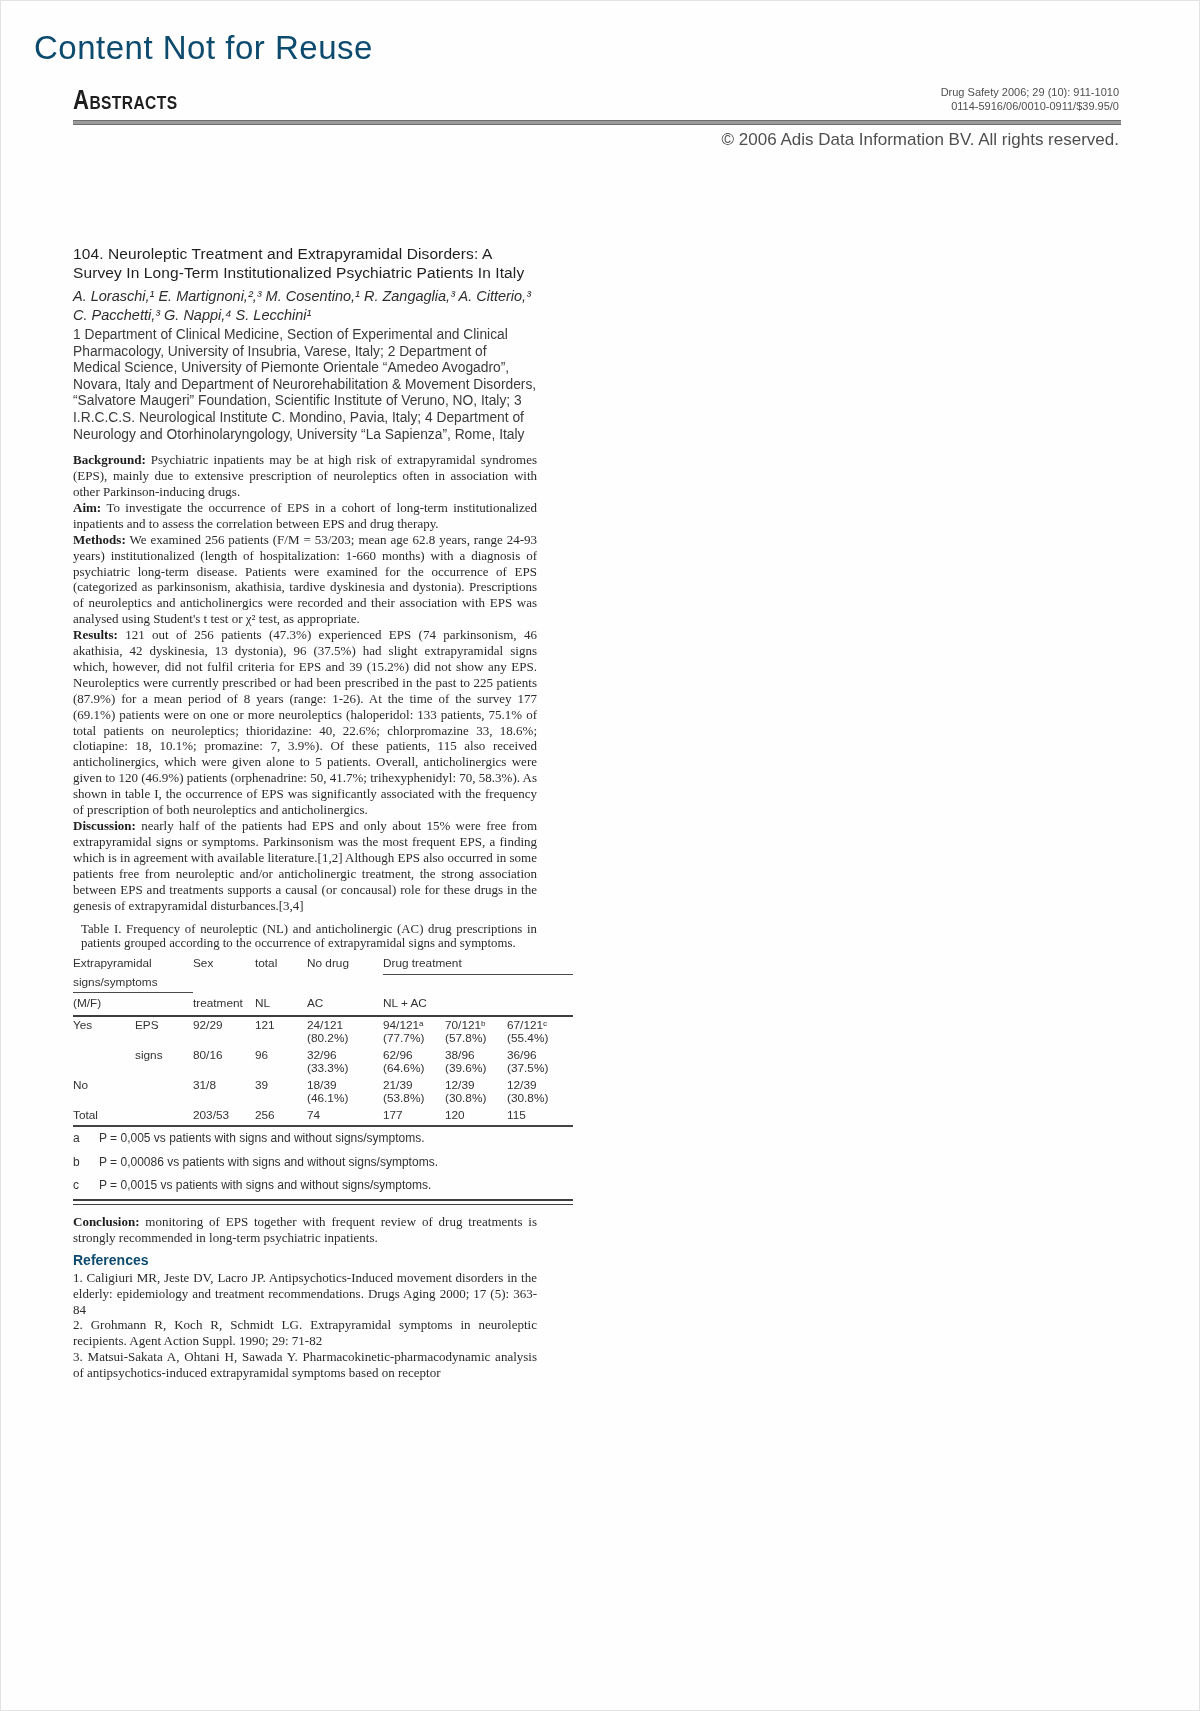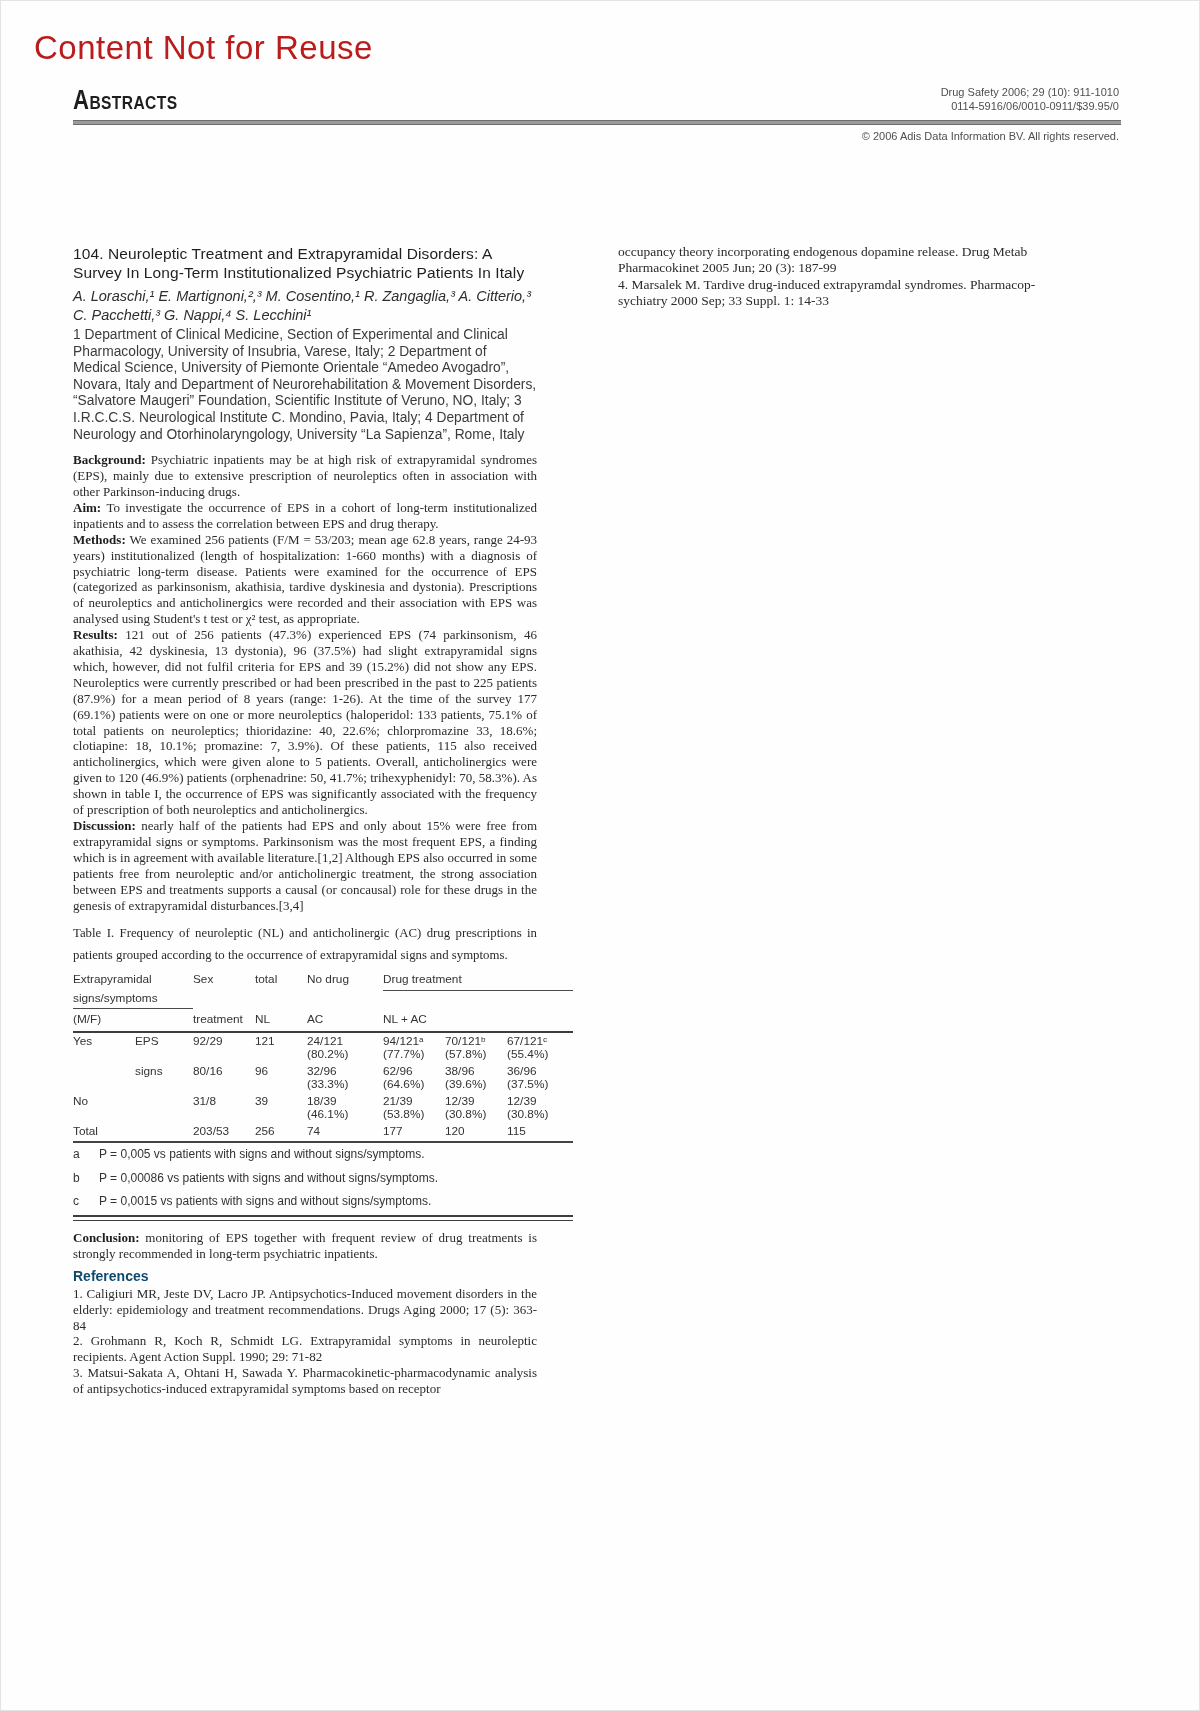--- a/index.html
+++ b/index.html
@@ -8,61 +8,61 @@
     width:1200px;height:1711px;
     background:#fffefe;
     border:1px solid #e3e3e3;
     box-sizing:border-box;
     overflow:hidden;
     font-family:"Liberation Sans", "DejaVu Sans", sans-serif;
   }
   .scan{position:absolute;inset:0;filter:blur(0.24px);}
   .watermark{
     position:absolute;left:33px;top:28px;
-    font-size:33px;color:#b91c1c;letter-spacing:0.5px;
+    font-size:33px;color:#0c4a6e;letter-spacing:0.5px;
     font-family:"Liberation Sans", sans-serif;
   }
   .masthead-title{
     position:absolute;left:72px;top:84px;
     font-size:27px;font-weight:bold;color:#1e1e1e;
     font-variant:small-caps;letter-spacing:0.5px;
     transform:scaleX(0.82);transform-origin:left center;
   }
   .citation{
     position:absolute;top:85px;right:80px;
     text-align:right;font-size:11px;line-height:13.5px;color:#4f4f4f;
   }
   .masthead-rule{
     position:absolute;left:72px;top:119px;width:1048px;height:3px;
     background:#9a9a9a;border-top:1.5px solid #6d6d6d;border-bottom:1.5px solid #6d6d6d;
   }
   .copyright{
     position:absolute;top:129px;right:80px;
-    text-align:right;font-size:11px;color:#4f4f4f;
+    text-align:right;font-size:17px;color:#4f4f4f;
   }
   .col-left{position:absolute;left:72px;top:243px;width:464px;}
   .col-right{position:absolute;left:617px;top:243px;width:503px;}
 
   .abs-title{
     font-size:15.5px;line-height:19px;font-weight:normal;color:#1f1f1f;
     letter-spacing:0.1px;margin:0 0 5px 0;
   }
   .authors{
     font-size:14.5px;line-height:19px;font-style:italic;color:#2e2e2e;margin:0 0 2px 0;
   }
   .affil{
     font-size:13.8px;line-height:16.6px;color:#3b3b3b;margin:0 0 9px 0;
   }
   .serif, .sec, .caption, .ref, .rc-par{
     font-family:"Liberation Serif", "DejaVu Serif", serif;
     color:#2b2b2b;
   }
   .sec{font-size:13px;line-height:15.9px;text-align:justify;margin:0;}
   .sec b{color:#1e1e1e;}
-  .caption{font-size:12.8px;line-height:22px;text-align:justify;margin:9px 0 6px 0;}
+  .caption{font-size:12.8px;line-height:14px;text-align:justify;margin:9px 0 6px 8px;}
 
   .tbl{width:500px;font-size:11.8px;line-height:13.5px;color:#333;}
   .tbl-grid{display:grid;grid-template-columns:62px 58px 62px 52px 76px 62px 62px 1fr;}
   .tbl-head{border-bottom:2.5px solid #3d3d3d;}
   .hc{padding:1px 2px 1px 0;}
   .hc.rule-under{border-bottom:1.5px solid #4a4a4a;padding-bottom:3px;}
   .span2{grid-column:1/3;}
   .span-drug{grid-column:6/9;}
   .span-fill{grid-column:3/9;}
   .hc.row3{padding:4px 2px 4px 0;}
@@ -203,21 +203,15 @@
 
       <p class="sec conclusion"><b>Conclusion:</b>
         <span>monitoring of EPS together with frequent review of drug treatments is strongly recommended in long-term psychiatric inpatients.</span></p>
 
       <p class="refs-heading">References</p>
       <p class="ref">1. Caligiuri MR, Jeste DV, Lacro JP. Antipsychotics-Induced movement disorders in the elderly: epidemiology and treatment recommendations. Drugs Aging 2000; 17 (5): 363-84</p>
       <p class="ref">2. Grohmann R, Koch R, Schmidt LG. Extrapyramidal symptoms in neuroleptic recipients. Agent Action Suppl. 1990; 29: 71-82</p>
       <p class="ref">3. Matsui-Sakata A, Ohtani H, Sawada Y. Pharmacokinetic-pharmacodynamic analysis of antipsychotics-induced extrapyramidal symptoms based on receptor</p>
     </div>
 
-    <div class="col-right">
-      <p class="rc-par">occupancy theory incorporating endogenous dopamine release. Drug Metab
-Pharmacokinet 2005 Jun; 20 (3): 187-99</p>
-      <p class="rc-par">4. Marsalek M. Tardive drug-induced extrapyramdal syndromes. Pharmacop-
-sychiatry 2000 Sep; 33 Suppl. 1: 14-33</p>
-    </div>
 
   </div>
 </div>
 
 </body></html>

